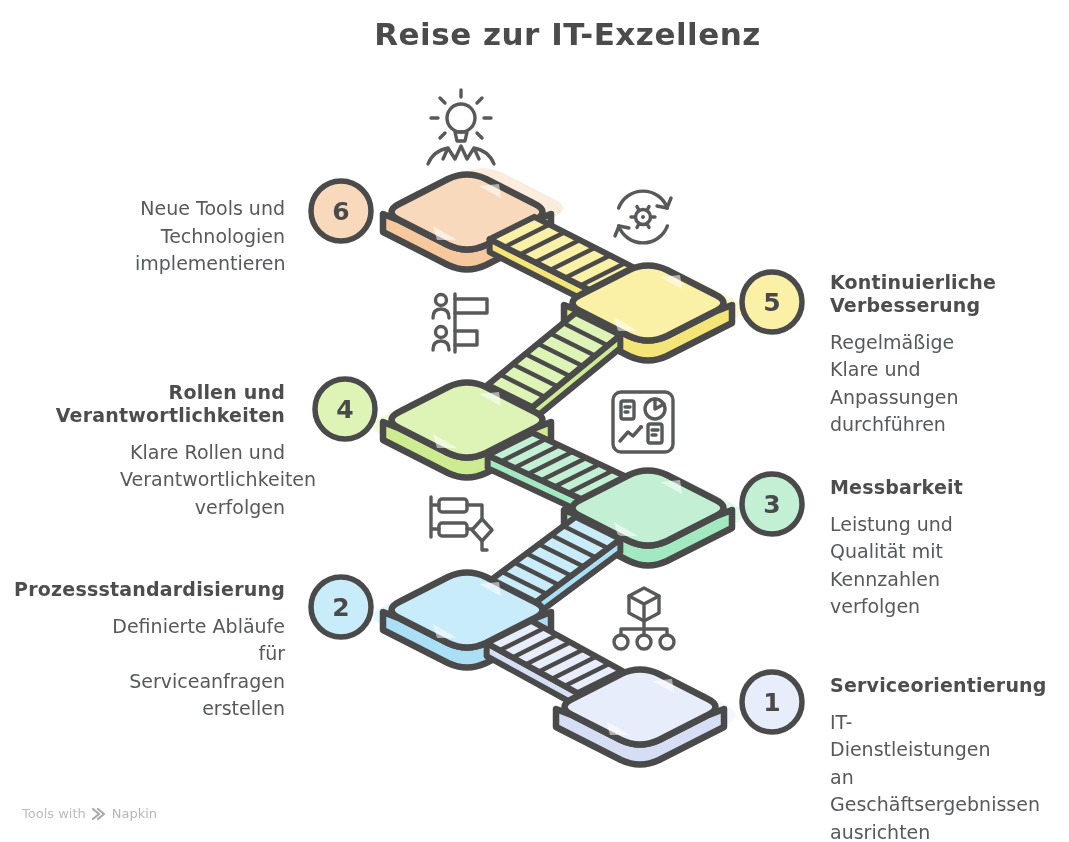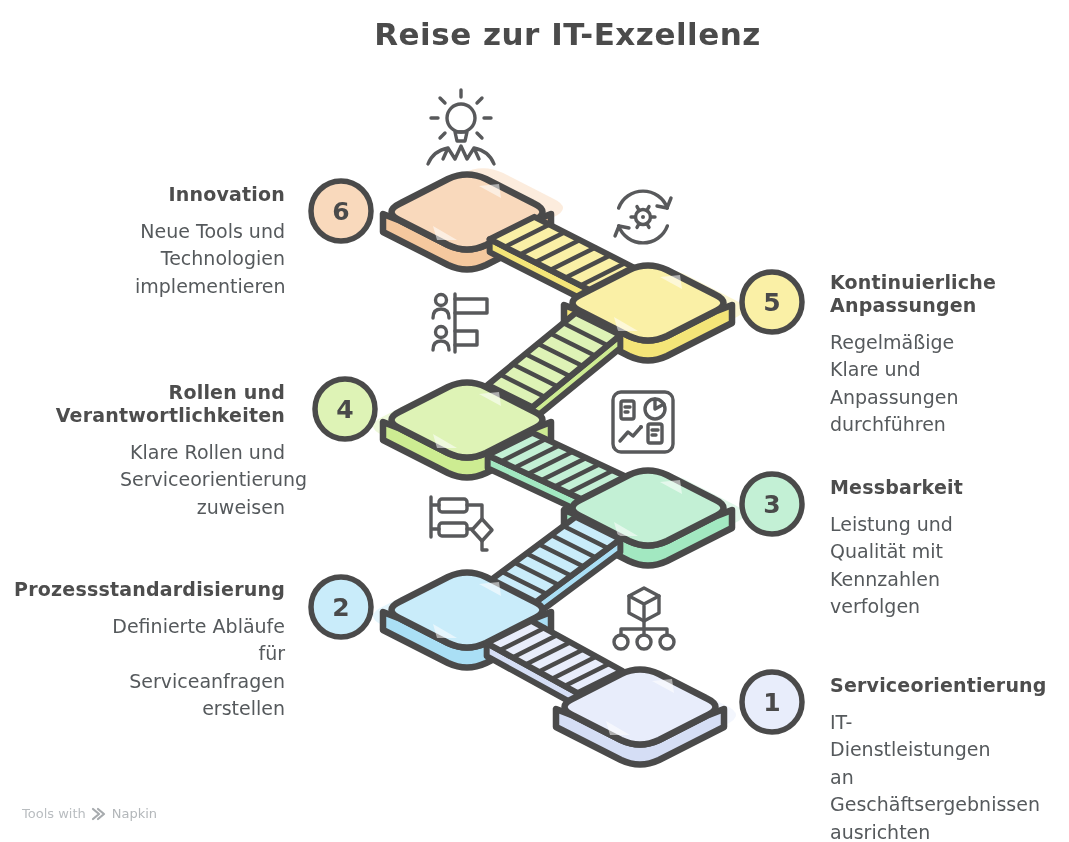--- a/index.html
+++ b/index.html
@@ -211,32 +211,31 @@
     <path class="ic" d="M 644 588 L 659 596 L 659 613 L 644 621 L 629 613 L 629 596 Z"></path>
     <path class="ic" d="M 629 596 L 644 604 L 659 596 M 644 604 L 644 621"></path>
     <path class="ic" d="M 644 621 L 644 629 M 621 629 L 667 629 M 621 629 L 621 635 M 644 629 L 644 635 M 667 629 L 667 635"></path>
     <circle class="ic" cx="621" cy="642" r="7"></circle>
     <circle class="ic" cx="644" cy="642" r="7"></circle>
     <circle class="ic" cx="667" cy="642" r="7"></circle>
   </g>
 </svg>
 
 <div class="step-text left" style="right:784px;top:183px;width:230px;">
-  <div class="step-title">Innovation</div>
   <div class="step-desc" style="max-width:150px;">Neue Tools und Technologien implementieren</div>
 </div>
 
 <div class="step-text" style="left:830px;top:271px;width:210px;">
-  <div class="step-title" style="max-width:180px;">Kontinuierliche Anpassungen</div>
+  <div class="step-title" style="max-width:180px;">Kontinuierliche Verbesserung</div>
   <div class="step-desc" style="max-width:165px;">Regelmäßige Klare und Anpassungen durchführen</div>
 </div>
 
 <div class="step-text left" style="right:784px;top:381px;width:245px;">
   <div class="step-title" style="max-width:235px;">Rollen und Verantwortlichkeiten</div>
-  <div class="step-desc" style="max-width:165px;">Klare Rollen und Serviceorientierung zuweisen</div>
+  <div class="step-desc" style="max-width:165px;">Klare Rollen und Verantwortlichkeiten verfolgen</div>
 </div>
 
 <div class="step-text" style="left:830px;top:476px;width:210px;">
   <div class="step-title">Messbarkeit</div>
   <div class="step-desc" style="max-width:170px;">Leistung und Qualität mit Kennzahlen verfolgen</div>
 </div>
 
 <div class="step-text left" style="right:784px;top:578px;width:295px;">
   <div class="step-title">Prozessstandardisierung</div>
   <div class="step-desc" style="max-width:175px;">Definierte Abläufe für Serviceanfragen erstellen</div>

